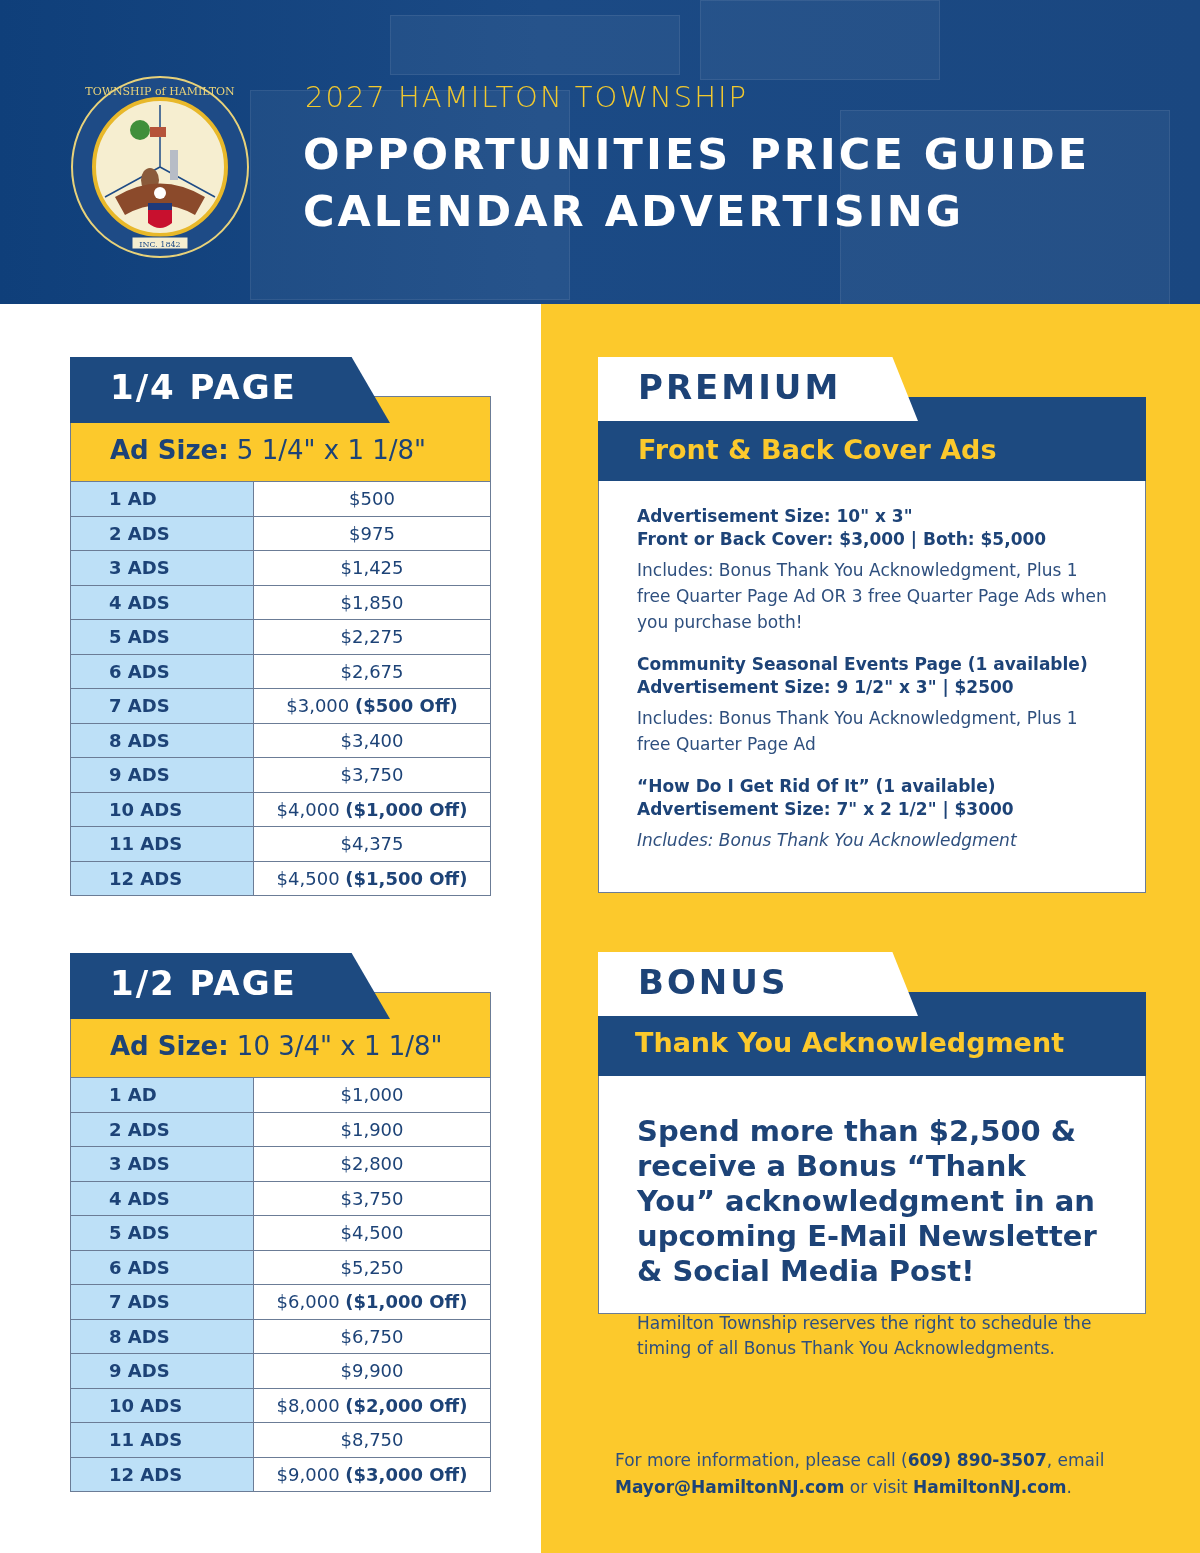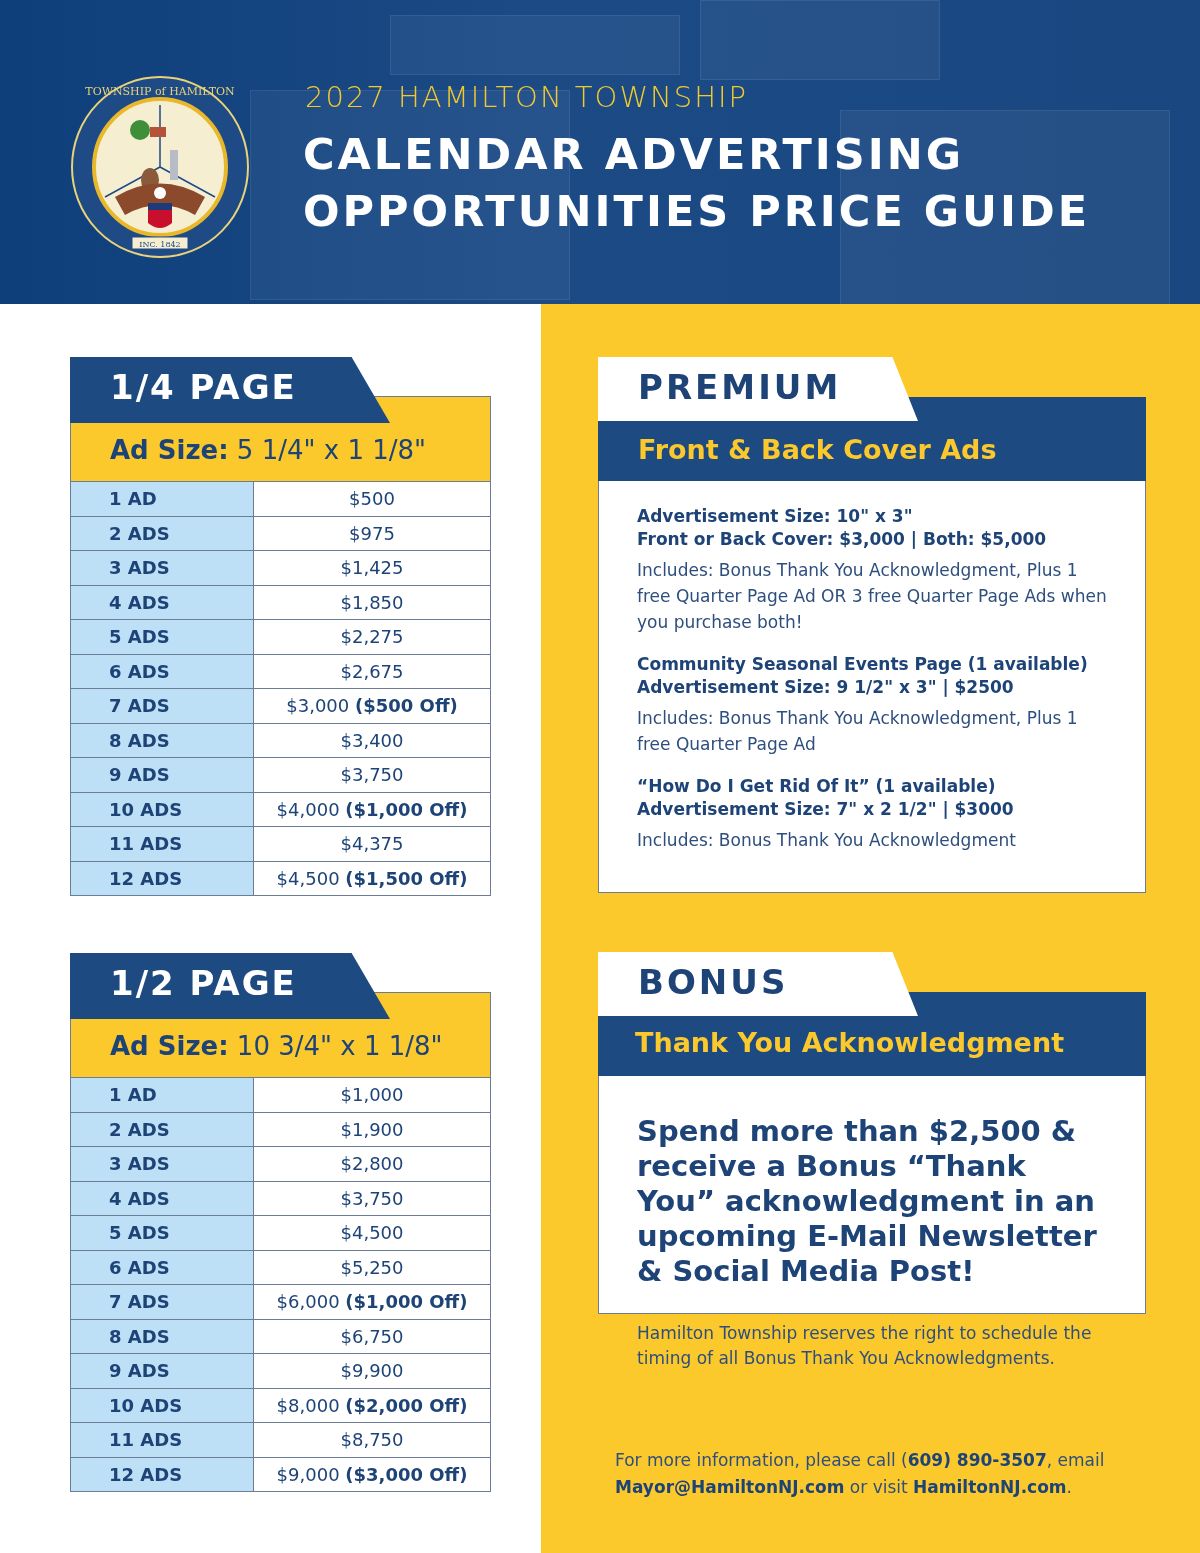--- a/index.html
+++ b/index.html
@@ -26,21 +26,21 @@
 
   .card { position: absolute; left: 598px; width: 548px; }
   .card-tab { position: absolute; left: 0; top: 0; width: 320px; height: 64px; background: #fff; clip-path: polygon(0 0, 92% 0, 100% 100%, 0 100%); z-index: 3; }
   .card-tab-text { position: absolute; left: 40px; top: 10px; font-size: 34px; font-weight: 700; letter-spacing: 3px; color: #1d4377; z-index: 4; }
   .card-bar { position: absolute; left: 0; top: 40px; width: 548px; height: 84px; background: #1d4a80; z-index: 1; }
   .card-bar-text { position: absolute; left: 40px; top: 77px; font-size: 27px; font-weight: 700; color: #fcc92c; z-index: 4; }
   .card-body { position: absolute; left: 0; top: 124px; width: 548px; background: #fff; border: 1px solid #6b7c96; border-top: none; padding: 24px 38px; }
   .pb-bold { font-size: 17px; font-weight: 700; line-height: 23px; color: #1d4377; }
   .pb-norm { font-size: 17px; line-height: 26px; color: #2e4f7e; margin-top: 6px; margin-bottom: 18px; }
   .bonus-big { font-size: 29px; font-weight: 700; line-height: 35px; color: #1d4377; margin-top: 8px; }
-  .bonus-small { font-size: 17px; line-height: 25px; color: #2e4f7e; margin-top: 32px; }
+  .bonus-small { font-size: 17px; line-height: 25px; color: #2e4f7e; margin-top: 22px; }
   .footer { position: absolute; left: 615px; top: 1447px; width: 560px; font-size: 17px; line-height: 27px; color: #2e4f7e; }
   .footer b { color: #1d4377; font-weight: 700; }
 </style>
 </head>
 <body>
 
 <div class="header">
   <div class="hdr-ghost" style="left:390px;top:15px;width:290px;height:60px;"></div>
   <div class="hdr-ghost" style="left:700px;top:0;width:240px;height:80px;"></div>
   <div class="hdr-ghost" style="left:250px;top:90px;width:320px;height:210px;"></div>
@@ -58,22 +58,22 @@
     <circle cx="90" cy="118" r="6" fill="#fff"></circle>
     <path d="M78 128 h24 v20 q-12 10 -24 0 z" fill="#c8102e"></path>
     <rect x="78" y="128" width="24" height="7" fill="#1e3a7b"></rect>
     <rect x="62" y="162" width="56" height="12" fill="#f6eed0" stroke="#1e4b86"></rect>
     <text x="90" y="172" font-size="8" text-anchor="middle" fill="#1e4b86" font-family="DejaVu Serif, serif">INC. 1842</text>
     <text x="90" y="20" font-size="11" text-anchor="middle" fill="#e8d27a" font-family="DejaVu Serif, serif">TOWNSHIP of HAMILTON</text>
   </svg>
 
   <div class="hdr-sub">2027 HAMILTON TOWNSHIP</div>
   <div class="hdr-title">
+    <div>OPPORTUNITIES PRICE GUIDE</div>
     <div>CALENDAR ADVERTISING</div>
-    <div>OPPORTUNITIES PRICE GUIDE</div>
   </div>
 </div>
 
 <div class="stripe"></div>
 
 <div class="tbl-wrap" style="top:357px;">
   <div class="tab"></div>
   <div class="tab-text" style="z-index:3;">1/4 PAGE</div>
   <div class="size-bar"></div>
   <div class="size-text"><b>Ad Size:</b> <span>5 1/4" x 1 1/8"</span></div>
@@ -202,21 +202,21 @@
       <div class="pb-norm">Includes: Bonus Thank You Acknowledgment, Plus 1 free Quarter Page Ad OR 3 free Quarter Page Ads when you purchase both!</div>
     </div>
     <div>
       <div class="pb-bold">Community Seasonal Events Page (1 available)</div>
       <div class="pb-bold">Advertisement Size: 9 1/2" x 3" | $2500</div>
       <div class="pb-norm">Includes: Bonus Thank You Acknowledgment, Plus 1 free Quarter Page Ad</div>
     </div>
     <div>
       <div class="pb-bold">“How Do I Get Rid Of It” (1 available)</div>
       <div class="pb-bold">Advertisement Size: 7" x 2 1/2" | $3000</div>
-      <div class="pb-norm" style="margin-bottom:0;">Includes: Bonus Thank You Acknowledgment</div>
+      <div class="pb-norm" style="margin-bottom:0;font-style:italic;">Includes: Bonus Thank You Acknowledgment</div>
     </div>
   </div>
 </div>
 
 <div class="card" style="top:952px;">
   <div class="card-tab"></div>
   <div class="card-tab-text">BONUS</div>
   <div class="card-bar"></div>
   <div class="card-bar-text" style="left:37px;top:75px;">Thank You Acknowledgment</div>
   <div class="card-body" style="height:238px;padding-top:30px;">

